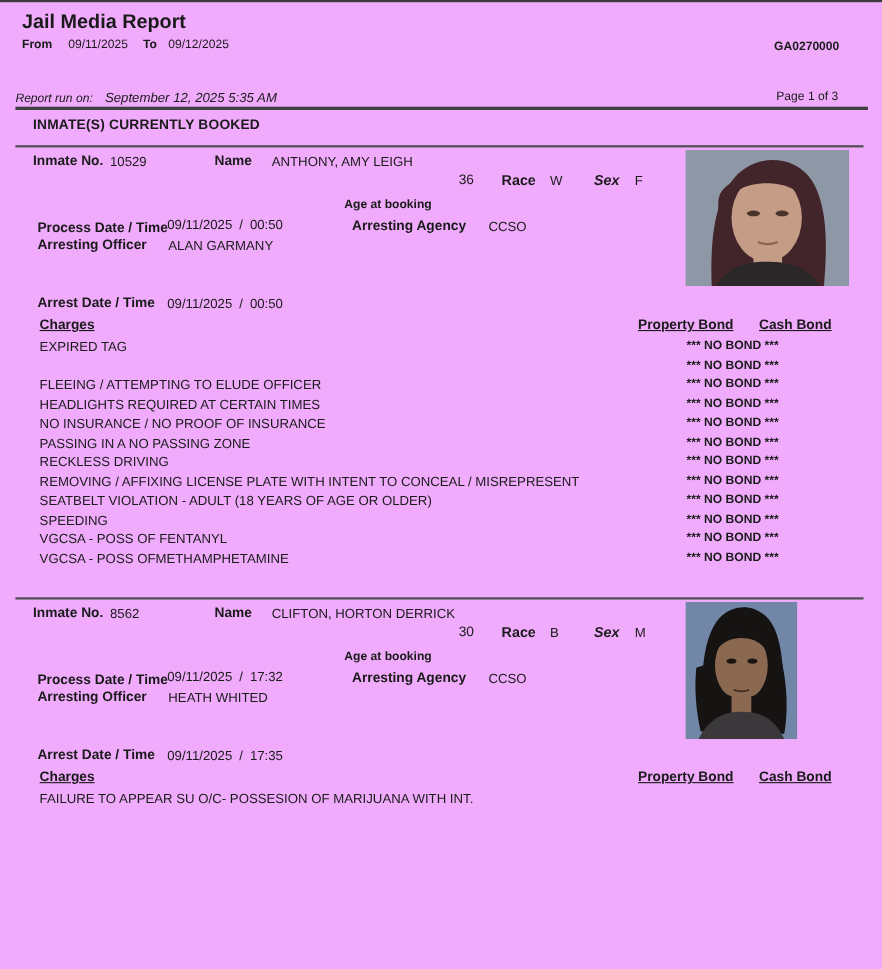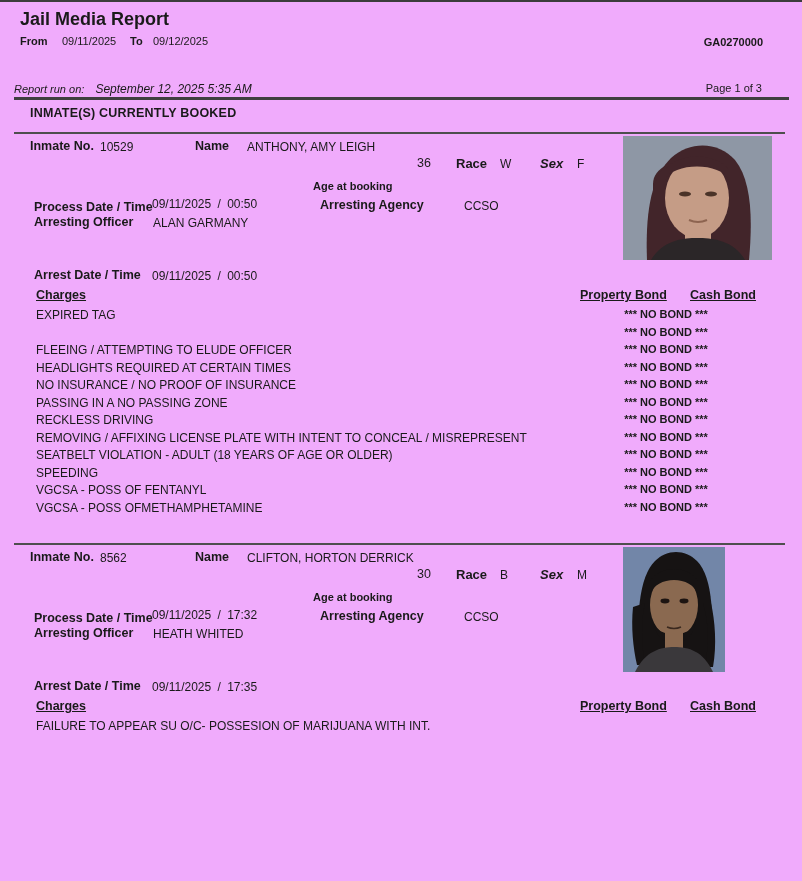--- a/index.html
+++ b/index.html
@@ -49,21 +49,21 @@
   .l-age  { top:38px; left:313px; font-size:11px; font-weight:bold;margin-top:10px; }
   .v-age  { top:24px; left:417px; font-size:12.5px; }
   .l-race { top:24px; left:456px; font-size:13px; font-weight:bold; }
   .v-race { top:25px; left:500px; }
   .l-sex  { top:24px; left:540px; font-size:13px; font-weight:bold;font-style:italic; }
   .v-sex  { top:25px; left:577px; }
 
   .l-process { top:68px; left:34px; }
   .v-process { top:65px; left:152px; word-spacing:3px; }
   .l-agency  { top:66px; left:320px; }
-  .v-agency  { top:67px; left:444px;margin-left:20px; }
+  .v-agency  { top:67px; left:444px; }
   .l-officer { top:83px; left:34px; }
   .v-officer { top:84px; left:153px; }
 
   .l-arrest { top:136px; left:34px; }
   .v-arrest { top:137px; left:152px; word-spacing:3px; }
 
   .l-charges  { top:156px; left:36px; }
   .l-propbond { top:156px; left:580px; }
   .l-cashbond { top:156px; left:690px; }
 

